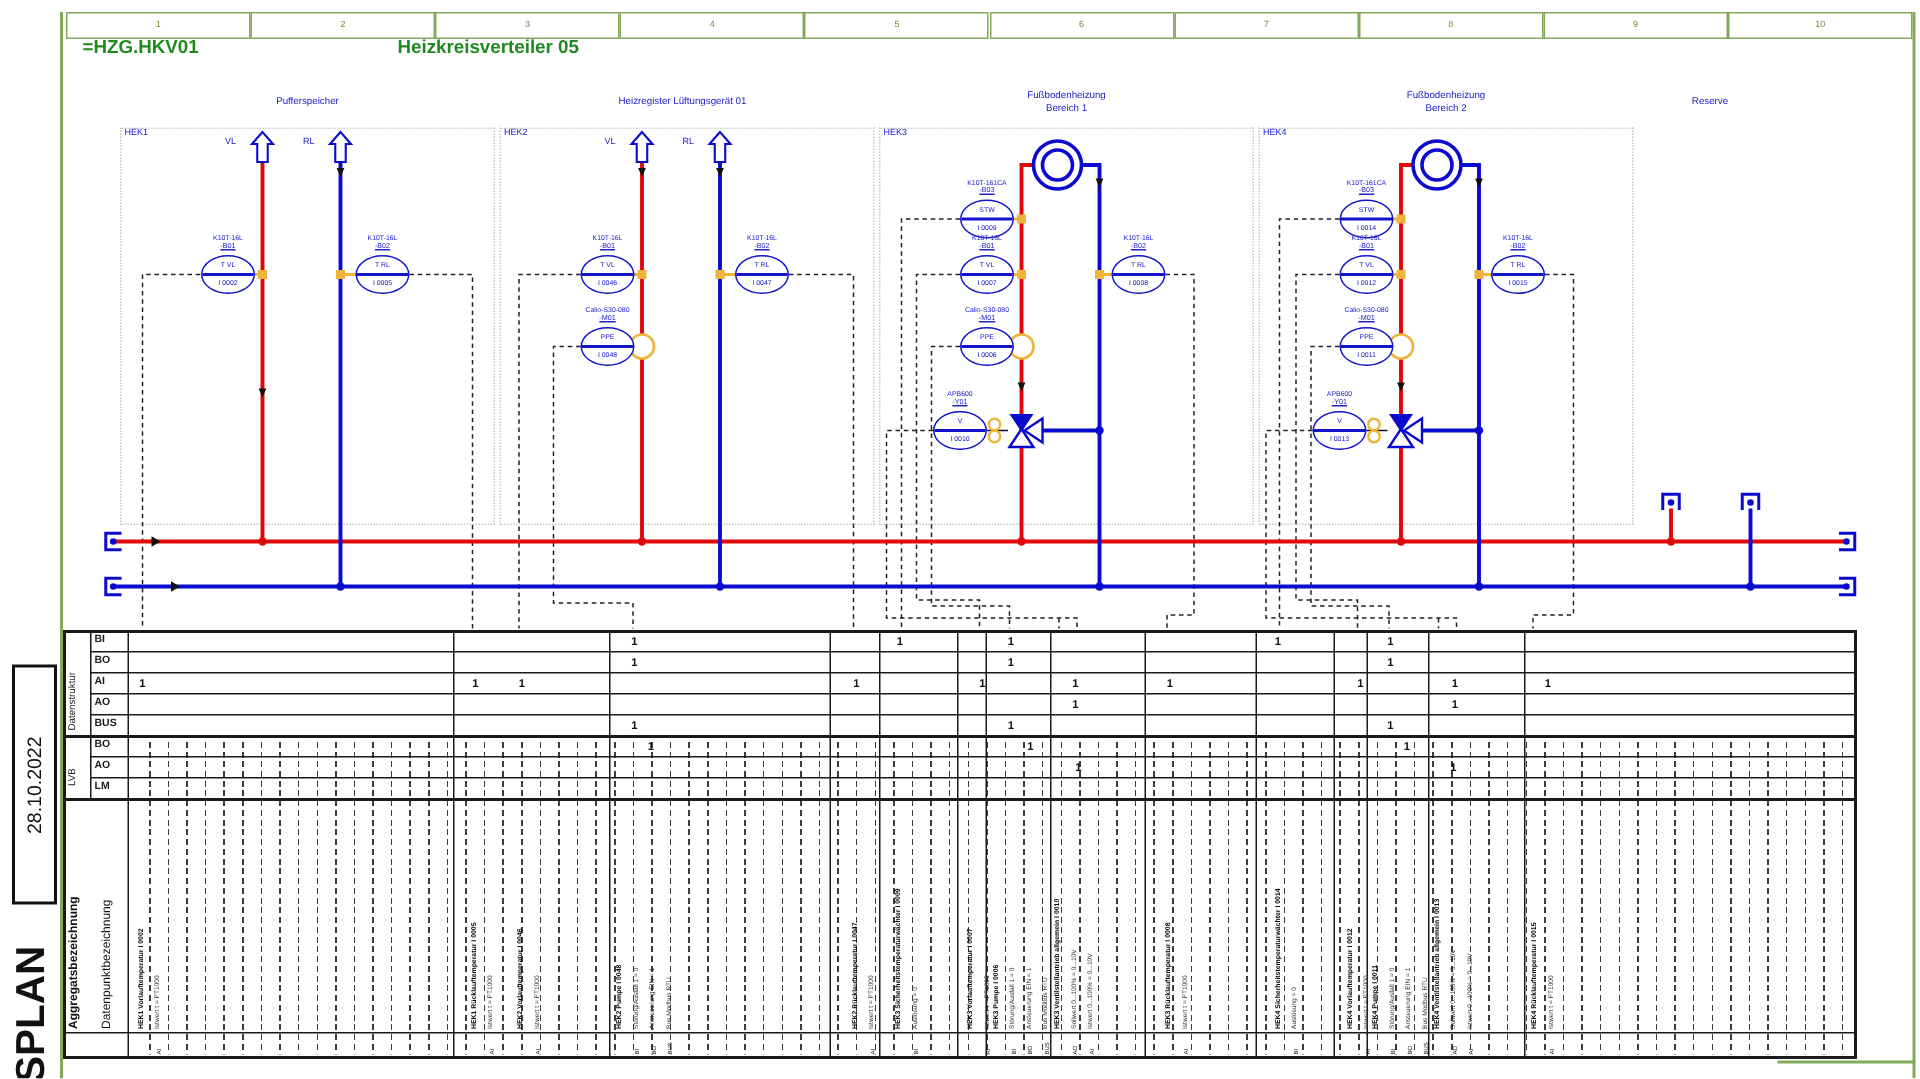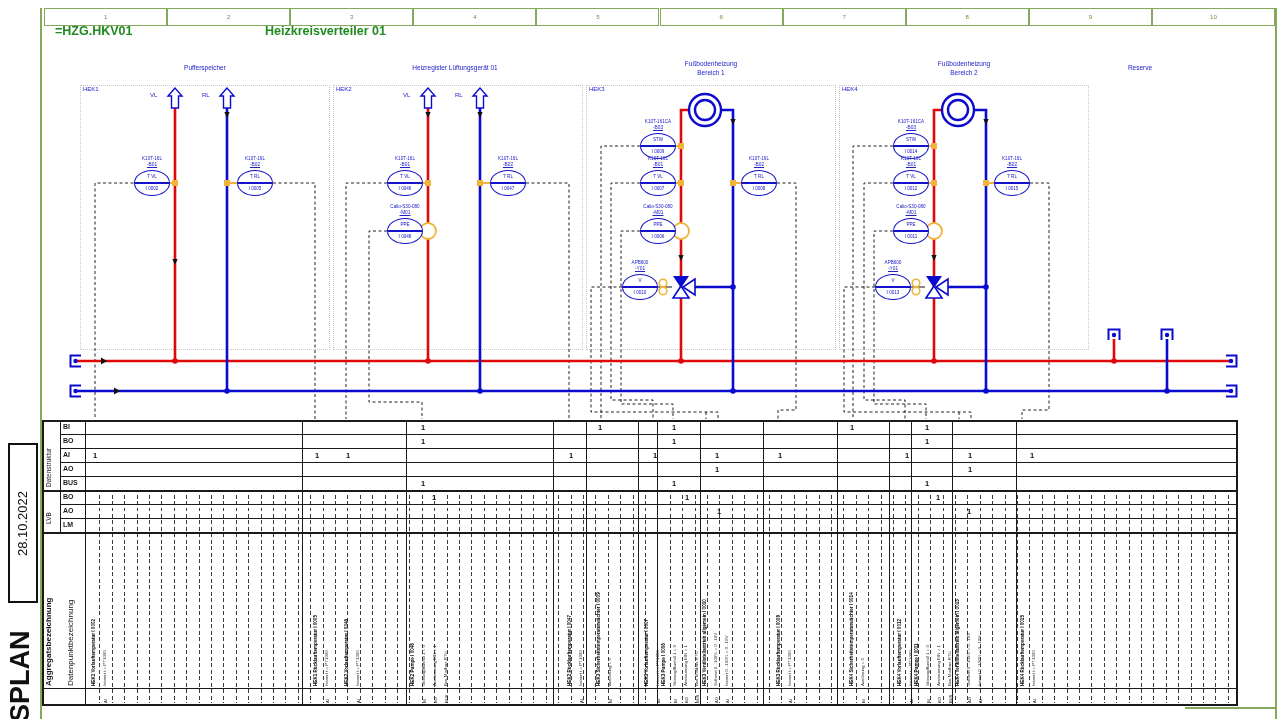--- a/index.html
+++ b/index.html
@@ -39,21 +39,21 @@
 </head>
 <body>
 
 <div id="canvas">
 
   <div class="gline" style="left:40px;top:8px;width:1.5px;height:711px;"></div>
   <div class="gline" style="left:1275px;top:8px;width:1.5px;height:711px;"></div>
   <div class="gline" style="left:1185px;top:707px;width:92px;height:1.5px;"></div>
 
   <div class="titletxt" style="left:55px;top:24px;">=HZG.HKV01</div>
-  <div class="titletxt" style="left:265px;top:24px;">Heizkreisverteiler 01</div>
+  <div class="titletxt" style="left:265px;top:24px;">Heizkreisverteiler 05</div>
 
   <div class="hekbox" style="left:80px;top:85px;width:250px;height:265px;"></div>
   <div class="hekbox" style="left:333px;top:85px;width:250px;height:265px;"></div>
   <div class="hekbox" style="left:586px;top:85px;width:250px;height:265px;"></div>
   <div class="hekbox" style="left:839px;top:85px;width:250px;height:265px;"></div>
 
   <svg width="1280" height="719">
 
     <g stroke="#222" stroke-width="1" fill="none" stroke-dasharray="3,2.5">
       <path d="M139 183 H95 V419"></path>

